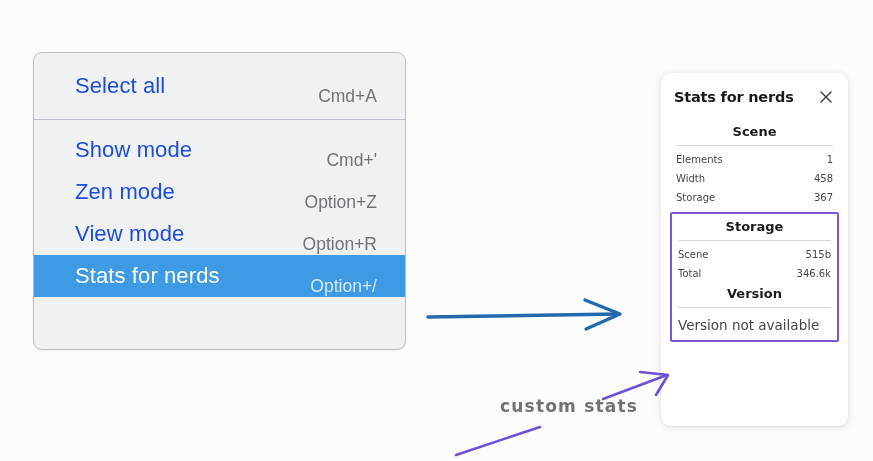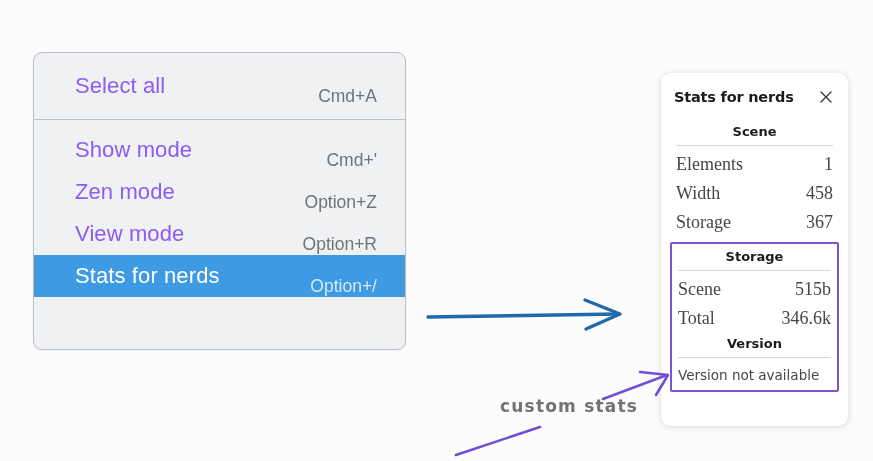--- a/index.html
+++ b/index.html
@@ -46,21 +46,21 @@
     display: flex;
     align-items: center;
     justify-content: space-between;
     height: 42px;
     padding: 0 28px 0 41px;
     box-sizing: border-box;
     cursor: default;
   }
   .menu-item .mi-label {
     font-size: 22px;
-    color: #8b5cf6;
+    color: #1d4ed8;
     letter-spacing: 0.1px;
     white-space: nowrap;
   }
   .menu-item .mi-shortcut {
     font-size: 17.5px;
     color: #6e7479;
     white-space: nowrap;
     margin-top: 20px;
   }
   .menu-item.selected {
@@ -113,24 +113,23 @@
   }
   .sp-rule {
     height: 1px;
     background: #d8d8dc;
     margin: 0 2px 4px 2px;
   }
   .sp-row {
     display: flex;
     justify-content: space-between;
     align-items: baseline;
-    font-size: 18px;
+    font-size: 10px;
     color: #44464a;
     padding: 4px 2px 4px 2px;
-    font-family: Liberation Serif, serif;
   }
   .sp-row .sp-val { color: #44464a; }
   .sp-note {
     font-size: 13.5px;
     color: #44464a;
     padding: 5px 2px 2px 2px;
     white-space: nowrap;
   }
   
   #custom-stats-box {

